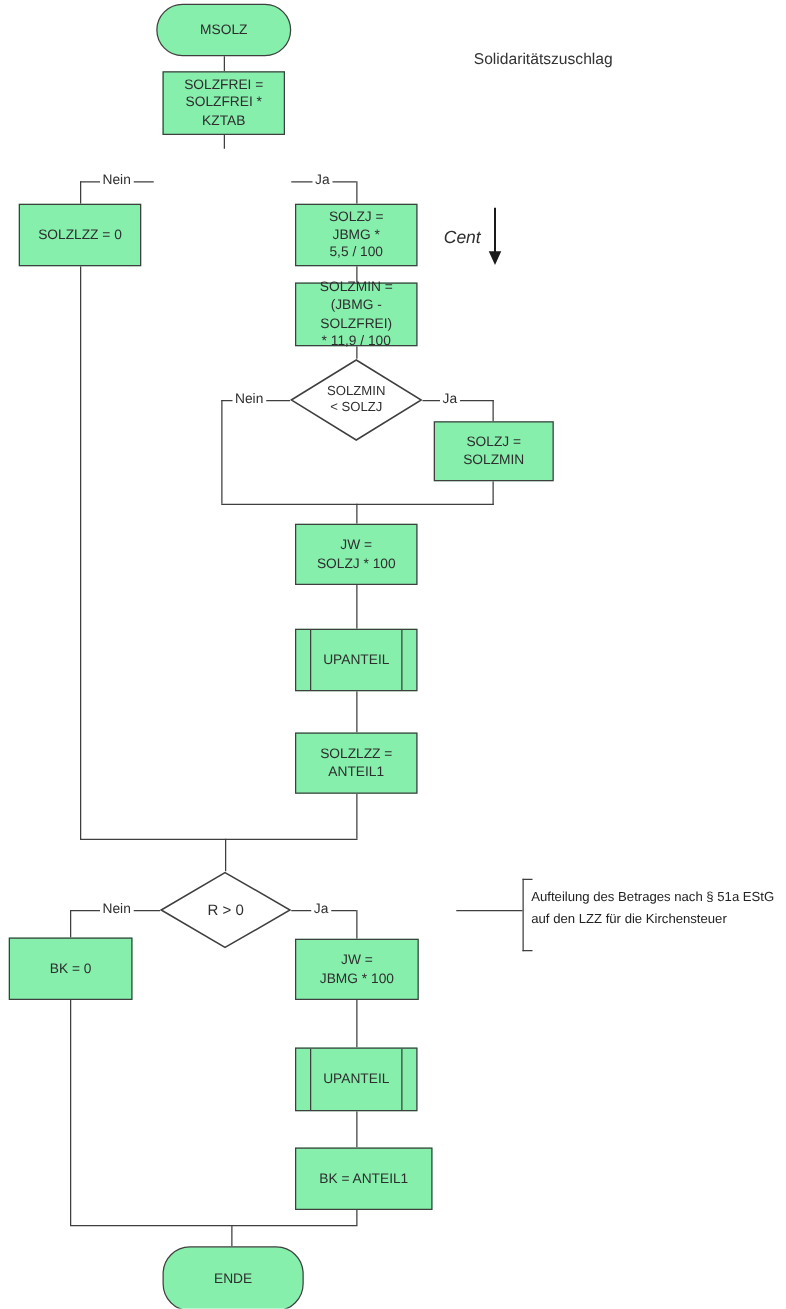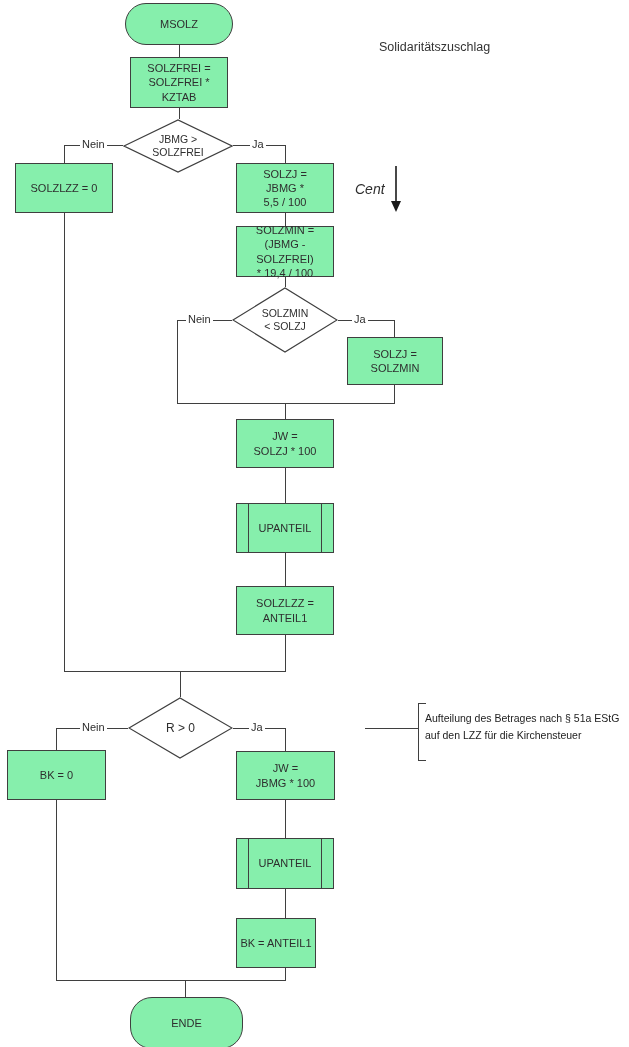--- a/index.html
+++ b/index.html
@@ -92,49 +92,42 @@
   <div class="box pill" style="left:130px;top:997px;width:113px;height:52px;">ENDE</div>
 
   <div class="box" style="left:130px;top:57px;width:98px;height:51px;">SOLZFREI =
 SOLZFREI * KZTAB</div>
   <div class="box" style="left:15px;top:163px;width:98px;height:50px;">SOLZLZZ = 0</div>
   <div class="box" style="left:236px;top:163px;width:98px;height:50px;">SOLZJ =
 JBMG *
 5,5 / 100</div>
   <div class="box" style="left:236px;top:226px;width:98px;height:51px;">SOLZMIN =
 (JBMG - SOLZFREI)
-* 19,4 / 100</div>
+* 11,9 / 100</div>
   <div class="box" style="left:347px;top:337px;width:96px;height:48px;">SOLZJ = SOLZMIN</div>
   <div class="box" style="left:236px;top:419px;width:98px;height:49px;">JW =
 SOLZJ * 100</div>
   <div class="box" style="left:236px;top:586px;width:98px;height:49px;">SOLZLZZ =
 ANTEIL1</div>
   <div class="box" style="left:7px;top:750px;width:99px;height:50px;">BK = 0</div>
   <div class="box" style="left:236px;top:751px;width:99px;height:49px;">JW =
 JBMG * 100</div>
-  <div class="box" style="left:236px;top:918px;width:80px;height:50px;">BK = ANTEIL1</div>
+  <div class="box" style="left:236px;top:918px;width:110px;height:50px;">BK = ANTEIL1</div>
 
   <div class="box" style="left:236px;top:503px;width:98px;height:50px;">
     <div class="subbar" style="left:11px;"></div>
     <div class="subbar" style="right:11px;"></div>
     <span>UPANTEIL</span>
   </div>
   <div class="box" style="left:236px;top:838px;width:98px;height:51px;">
     <div class="subbar" style="left:11px;"></div>
     <div class="subbar" style="right:11px;"></div>
     <span>UPANTEIL</span>
   </div>
 
-  <div class="diamond" style="left:123px;top:119px;width:110px;height:54px;">
-    <svg viewBox="0 0 110 54" preserveAspectRatio="none">
-      <polygon points="1,27 55,1 109,27 55,53" fill="#ffffff" stroke="#3f3f3f" stroke-width="1.2"></polygon>
-    </svg>
-    <div class="dtext">JBMG &gt;
-SOLZFREI</div>
-  </div>
   <div class="diamond" style="left:232px;top:287px;width:106px;height:66px;">
     <svg viewBox="0 0 106 66" preserveAspectRatio="none">
       <polygon points="1,33 53,1 105,33 53,65" fill="#ffffff" stroke="#3f3f3f" stroke-width="1.2"></polygon>
     </svg>
     <div class="dtext">SOLZMIN
 &lt; SOLZJ</div>
   </div>
   <div class="diamond" style="left:128px;top:697px;width:105px;height:62px;">
     <svg viewBox="0 0 105 62" preserveAspectRatio="none">
       <polygon points="1,31 52,1 104,31 52,61" fill="#ffffff" stroke="#3f3f3f" stroke-width="1.2"></polygon>

